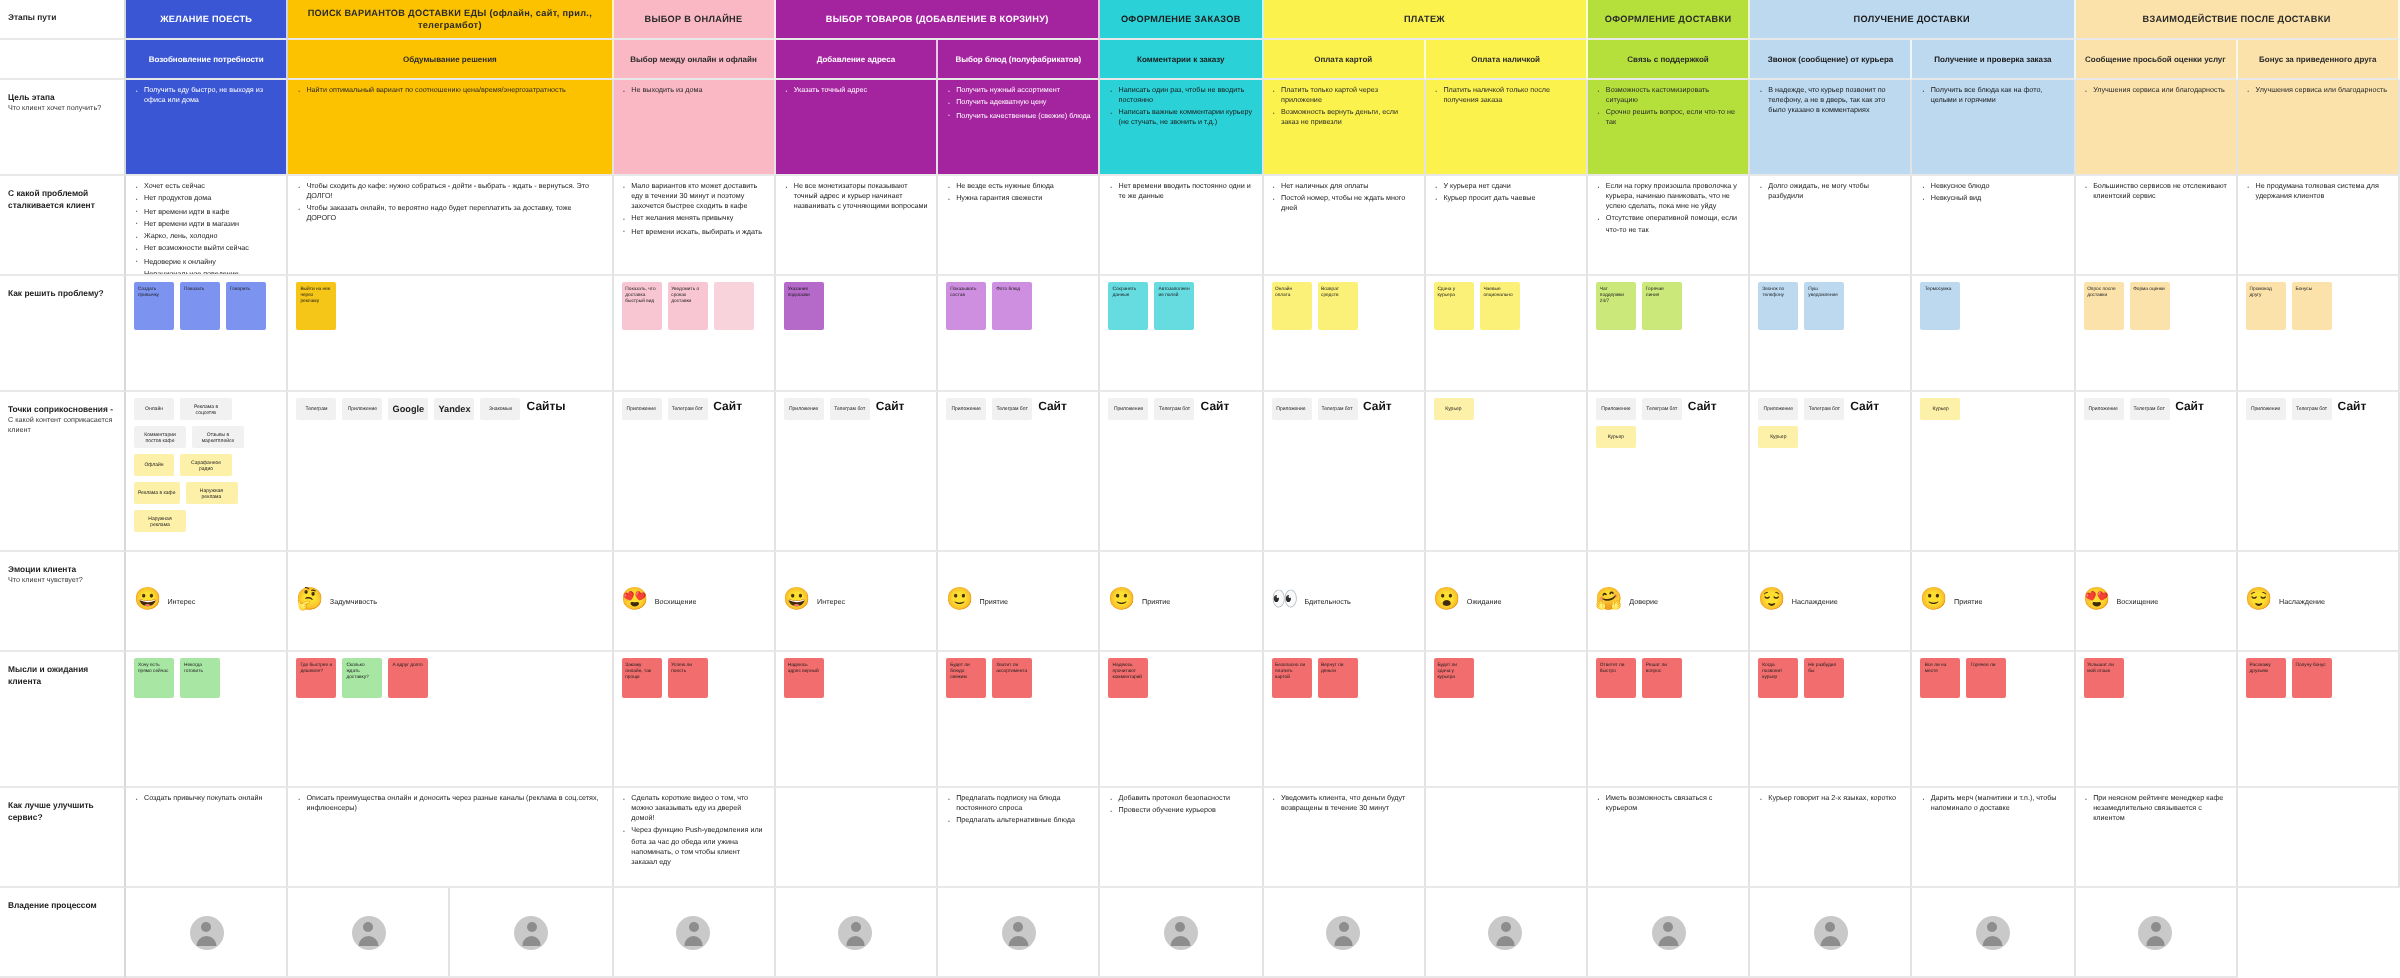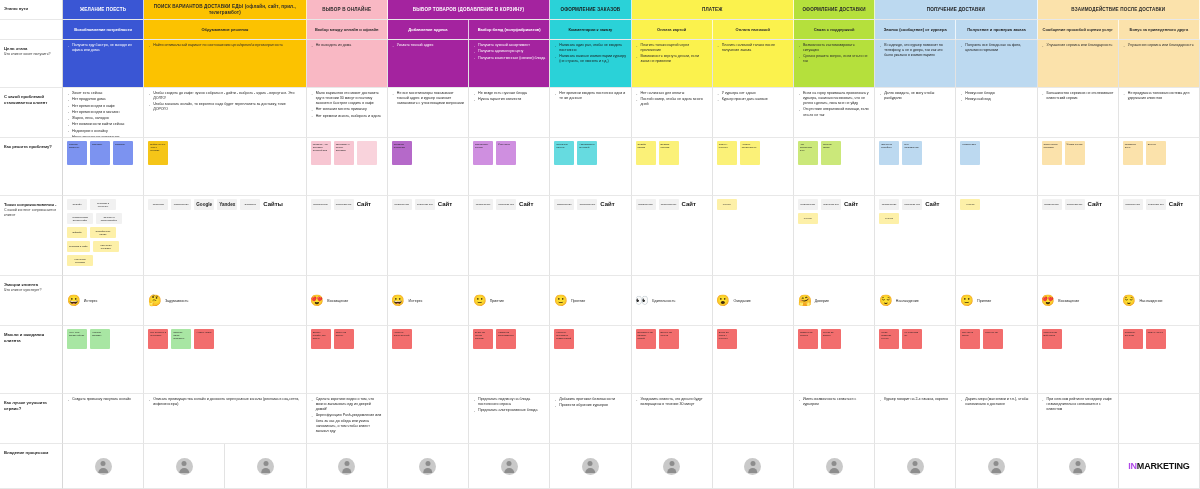--- a/index.html
+++ b/index.html
@@ -732,16 +732,13 @@
     <div class="cell">
       <div class="av">
         <div class="circ"></div>
       </div>
     </div>
     <div class="cell">
       <div class="av">
         <div class="circ"></div>
       </div>
     </div>
-    <div class="cell logoCell">
-      <div class="logoTxt"><span>IN</span><b>MARKETING</b></div>
-    </div>
   </div>
 
 </body></html>

